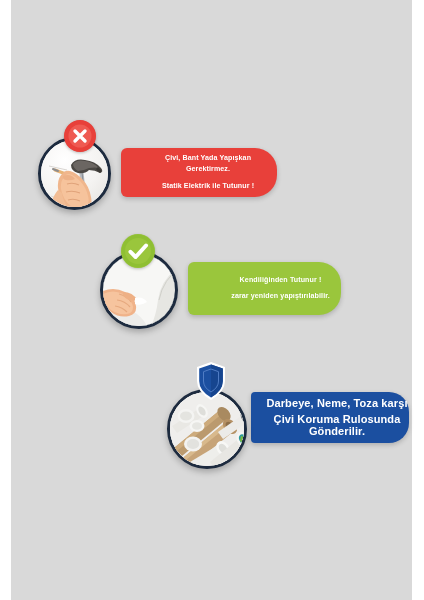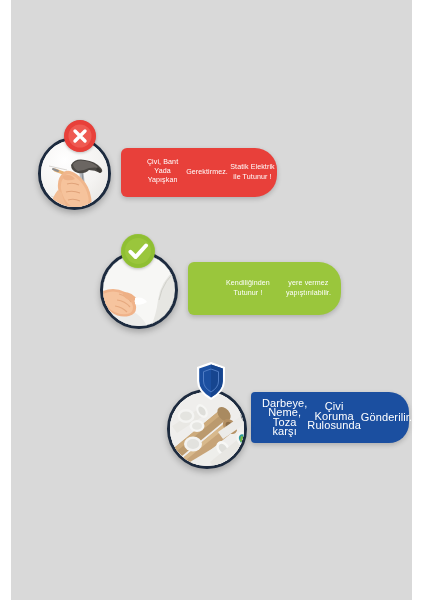--- a/index.html
+++ b/index.html
@@ -15,26 +15,26 @@
     left:11px; top:0;
     width:401px; height:600px;
     background:#d9d9d9;
   }
   .card{ position:absolute; }
 
   
   .banner{
     position:absolute;
     display:flex;
-    flex-direction:row;
+    flex-direction:column;
     align-items:center;
     justify-content:center;
     text-align:center;
     color:#ffffff;
-    font-weight:normal;
+    font-weight:bold;
     letter-spacing:.1px;
     box-shadow:0 2px 5px rgba(0,0,0,.20);
   }
   .banner .line1{ margin-bottom:2px; }
   .banner .gap{ height:7px; }
 
   
   #card1{ left:14px; top:103px; width:260px; height:110px; }
   #banner1{
     left:96px; top:45px; width:156px; height:49px;
@@ -158,21 +158,21 @@
         <path d="M11 11 L21 21 M21 11 L11 21" stroke="#ffffff" stroke-width="3.4" stroke-linecap="round" fill="none"></path>
       </svg>
     </div>
   </div>
 
   <div class="card" id="card2">
 
     <div class="banner" id="banner2">
       <span>Kendiliğinden Tutunur !</span>
       <span class="gap"></span>
-      <span>yere vermez yapıştırılabilir.</span>
+      <span>zarar yeniden yapıştırılabilir.</span>
     </div>
 
     <div class="photo" id="photo2">
       <div class="bg"></div>
       <svg viewBox="0 0 78 78" width="78" height="78" style="position:absolute;inset:0">
 
         <rect width="78" height="78" fill="#2f3e50"></rect>
 
         <path d="M0 0 L78 0 L78 14 Q60 26 56 46 Q54 64 46 78 L0 78 Z" fill="#f7f7f5"></path>
 

